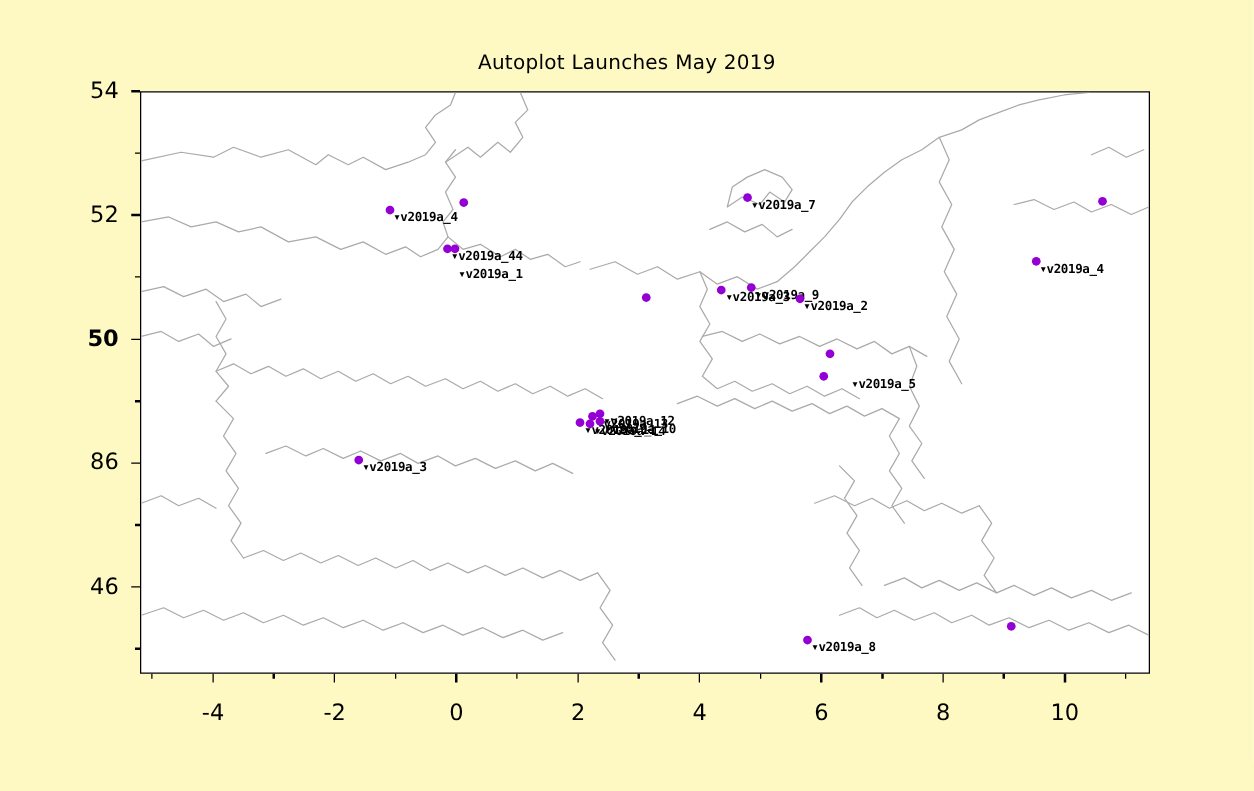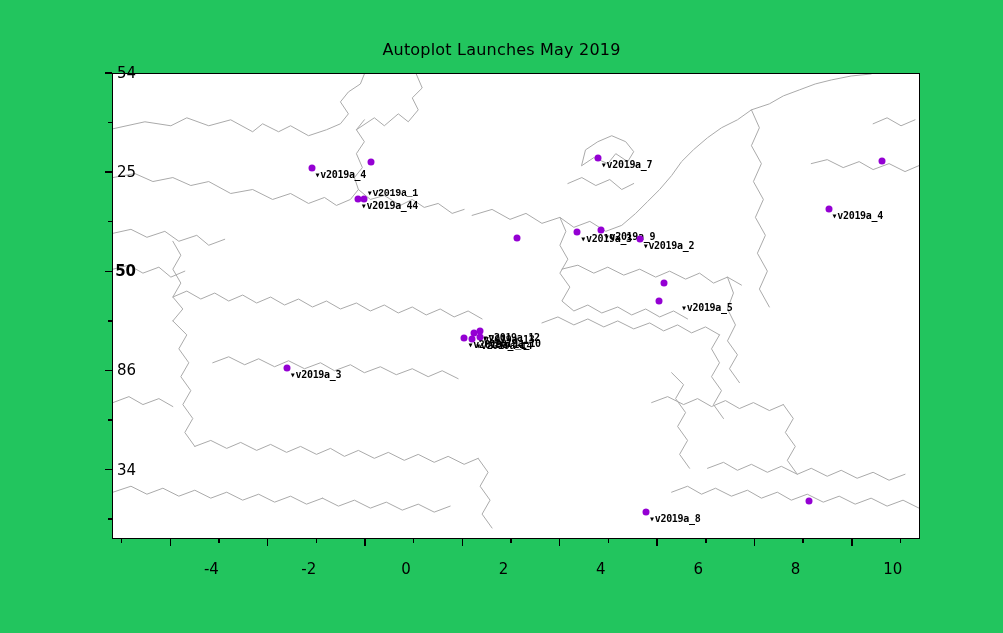--- a/index.html
+++ b/index.html
@@ -1,18 +1,18 @@
 <!DOCTYPE html>
 <html><head>
 <meta charset="utf-8">
 <style>
   html,body{margin:0;padding:0;background:#ffffff;}
   body{width:1003px;height:633px;overflow:hidden;
        font-family:"DejaVu Sans","Liberation Sans",sans-serif;}
-  #figure{position:relative;width:1003px;height:633px;background:#22c55e;}
+  #figure{position:relative;width:1003px;height:633px;background:#fef9c3;}
 
   #chart-title{
     position:absolute;left:0;top:40px;width:1003px;text-align:center;
     font-size:16px;color:#000;letter-spacing:.2px;
   }
 
   
   #plot-area{
     position:absolute;left:112px;top:73px;width:808px;height:466px;
     border:1.4px solid #000;box-sizing:border-box;background:#fff;
@@ -20,21 +20,21 @@
   }
   #map-svg{position:absolute;left:0;top:0;width:100%;height:100%;}
 
   
   .tick{position:absolute;background:#000;}
   .tick.major-x{width:1.4px;height:7px;top:539px;}
   .tick.minor-x{width:1.4px;height:4px;top:539px;}
   .tick.major-y{height:1.4px;width:7px;left:105px;}
   .tick.minor-y{height:1.4px;width:4px;left:108px;}
 
-  .ticklabel{position:absolute;font-size:15px;color:#000;margin-left:41px;}
+  .ticklabel{position:absolute;font-size:18px;color:#000;}
   .ticklabel.x{top:560px;transform:translateX(-50%);text-align:center;}
   .ticklabel.y{left:0;width:95px;text-align:right;transform:translateY(-50%);}
 
   
   .pt{
     position:absolute;width:7px;height:7px;border-radius:50%;
     background:#9400d3;transform:translate(-3.5px,-3.5px);
   }
   .ptlabel{
     position:absolute;font-size:10px;color:#000;white-space:nowrap;
@@ -96,21 +96,21 @@
       </g>
     </svg>
 
     <div id="points-layer">
         <div class="pt" style="left: 198.593px; top: 94.1915px; background: rgb(148, 0, 211);"></div>
         <div class="ptlabel" style="left: 201.593px; top: 95.1915px;">▾v2019a_4</div>
         <div class="pt" style="left: 257.976px; top: 88.2426px; background: rgb(148, 0, 211);"></div>
         <div class="pt" style="left: 244.834px; top: 125.423px; background: rgb(148, 0, 211);"></div>
         <div class="ptlabel" style="left: 247.834px; top: 126.423px;">▾v2019a_44</div>
         <div class="pt" style="left: 250.675px; top: 125.423px; background: rgb(148, 0, 211);"></div>
-        <div class="ptlabel" style="left: 253.675px; top: 113px; font-family: Liberation Mono, monospace;">▾v2019a_1</div>
+        <div class="ptlabel" style="left: 253.675px; top: 140px;">▾v2019a_1</div>
         <div class="pt" style="left: 173.769px; top: 293.977px; background: rgb(148, 0, 211);"></div>
         <div class="ptlabel" style="left: 176.769px; top: 294.977px;">▾v2019a_3</div>
         <div class="pt" style="left: 484.8px; top: 84.2766px; background: rgb(148, 0, 211);"></div>
         <div class="ptlabel" style="left: 487.8px; top: 85.2766px;">▾v2019a_7</div>
         <div class="pt" style="left: 769.06px; top: 86.7553px; background: rgb(148, 0, 211);"></div>
         <div class="pt" style="left: 715.518px; top: 135.338px; background: rgb(148, 0, 211);"></div>
         <div class="ptlabel" style="left: 718.518px; top: 136.338px;">▾v2019a_4</div>
         <div class="pt" style="left: 464.357px; top: 157.647px; background: rgb(148, 0, 211);"></div>
         <div class="ptlabel" style="left: 467.357px; top: 158.647px;">▾v2019a_3</div>
         <div class="pt" style="left: 487.72px; top: 155.664px; background: rgb(148, 0, 211);"></div>
@@ -157,27 +157,27 @@
       <div class="tick minor-x" style="left: 121.035px;"></div>
       <div class="tick minor-x" style="left: 218.384px;"></div>
       <div class="tick minor-x" style="left: 315.734px;"></div>
       <div class="tick minor-x" style="left: 413.083px;"></div>
       <div class="tick minor-x" style="left: 510.433px;"></div>
       <div class="tick minor-x" style="left: 607.782px;"></div>
       <div class="tick minor-x" style="left: 705.131px;"></div>
       <div class="tick minor-x" style="left: 802.481px;"></div>
       <div class="tick minor-x" style="left: 899.83px;"></div>
       <div class="tick major-y" style="top: 468.896px;"></div>
-      <div class="ticklabel y" style="top: 469.596px;">34</div>
+      <div class="ticklabel y" style="top: 469.596px;">46</div>
       <div class="tick major-y" style="top: 369.747px;"></div>
       <div class="ticklabel y" style="top: 370.447px;">86</div>
       <div class="tick major-y" style="top: 270.598px;"></div>
       <div class="ticklabel y" style="top: 271.298px; font-weight: bold;">50</div>
       <div class="tick major-y" style="top: 171.449px;"></div>
-      <div class="ticklabel y" style="top: 172.149px;">25</div>
+      <div class="ticklabel y" style="top: 172.149px;">52</div>
       <div class="tick major-y" style="top: 72.3px;"></div>
       <div class="ticklabel y" style="top: 73px;">54</div>
       <div class="tick minor-y" style="top: 518.47px;"></div>
       <div class="tick minor-y" style="top: 419.321px;"></div>
       <div class="tick minor-y" style="top: 320.172px;"></div>
       <div class="tick minor-y" style="top: 221.023px;"></div>
       <div class="tick minor-y" style="top: 121.874px;"></div>
     </div>
 
 </div>

